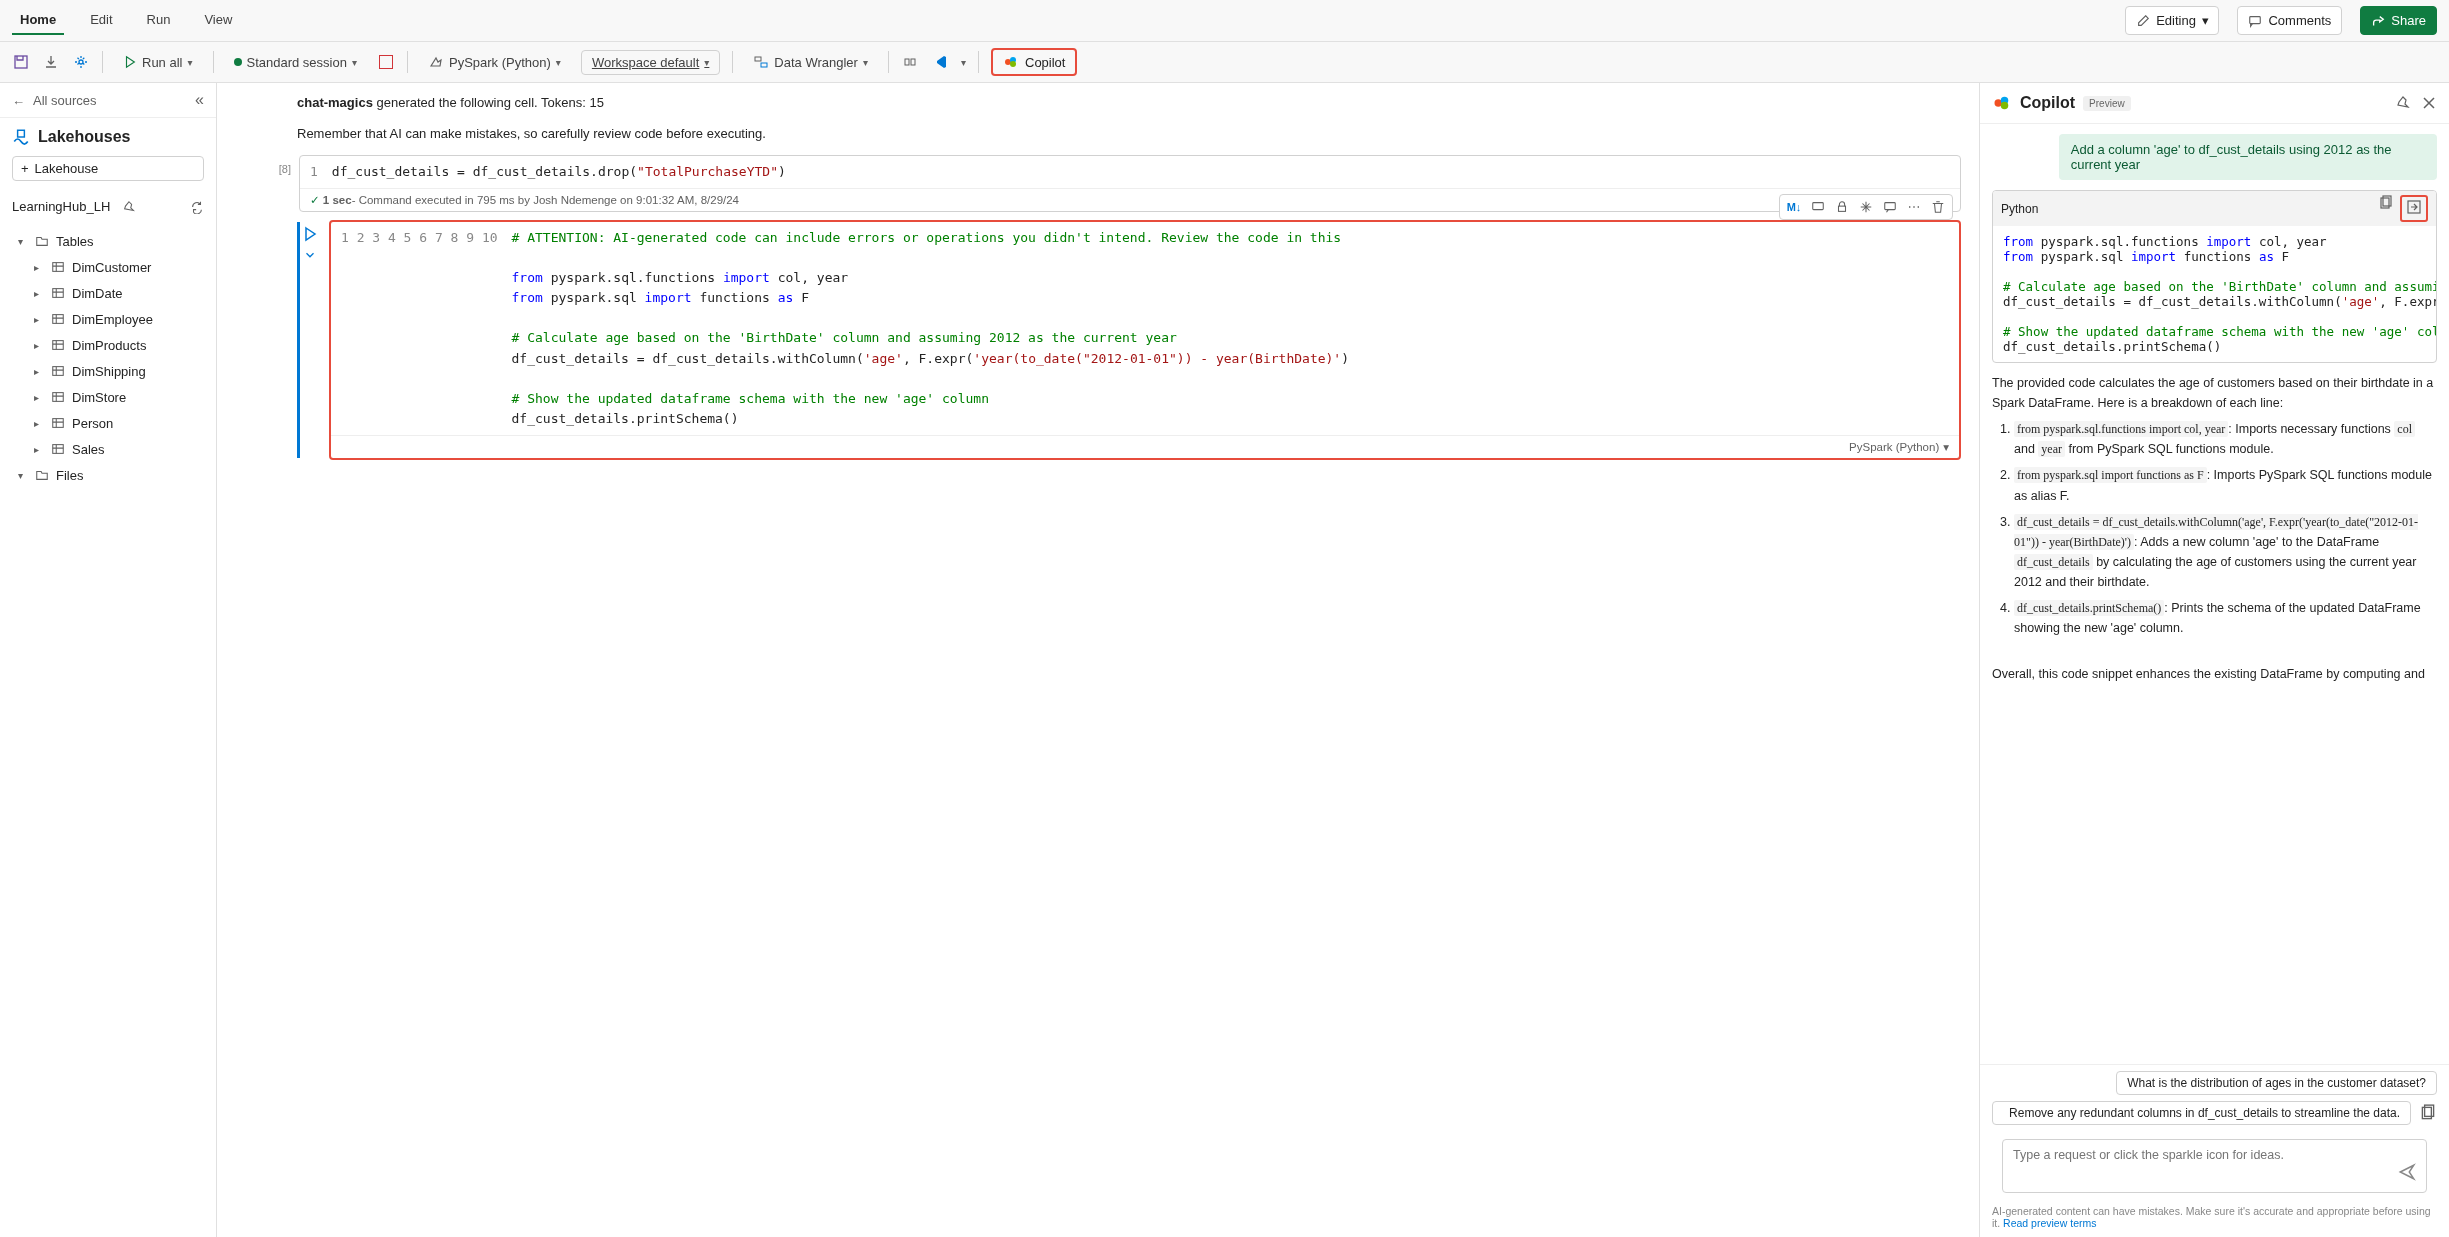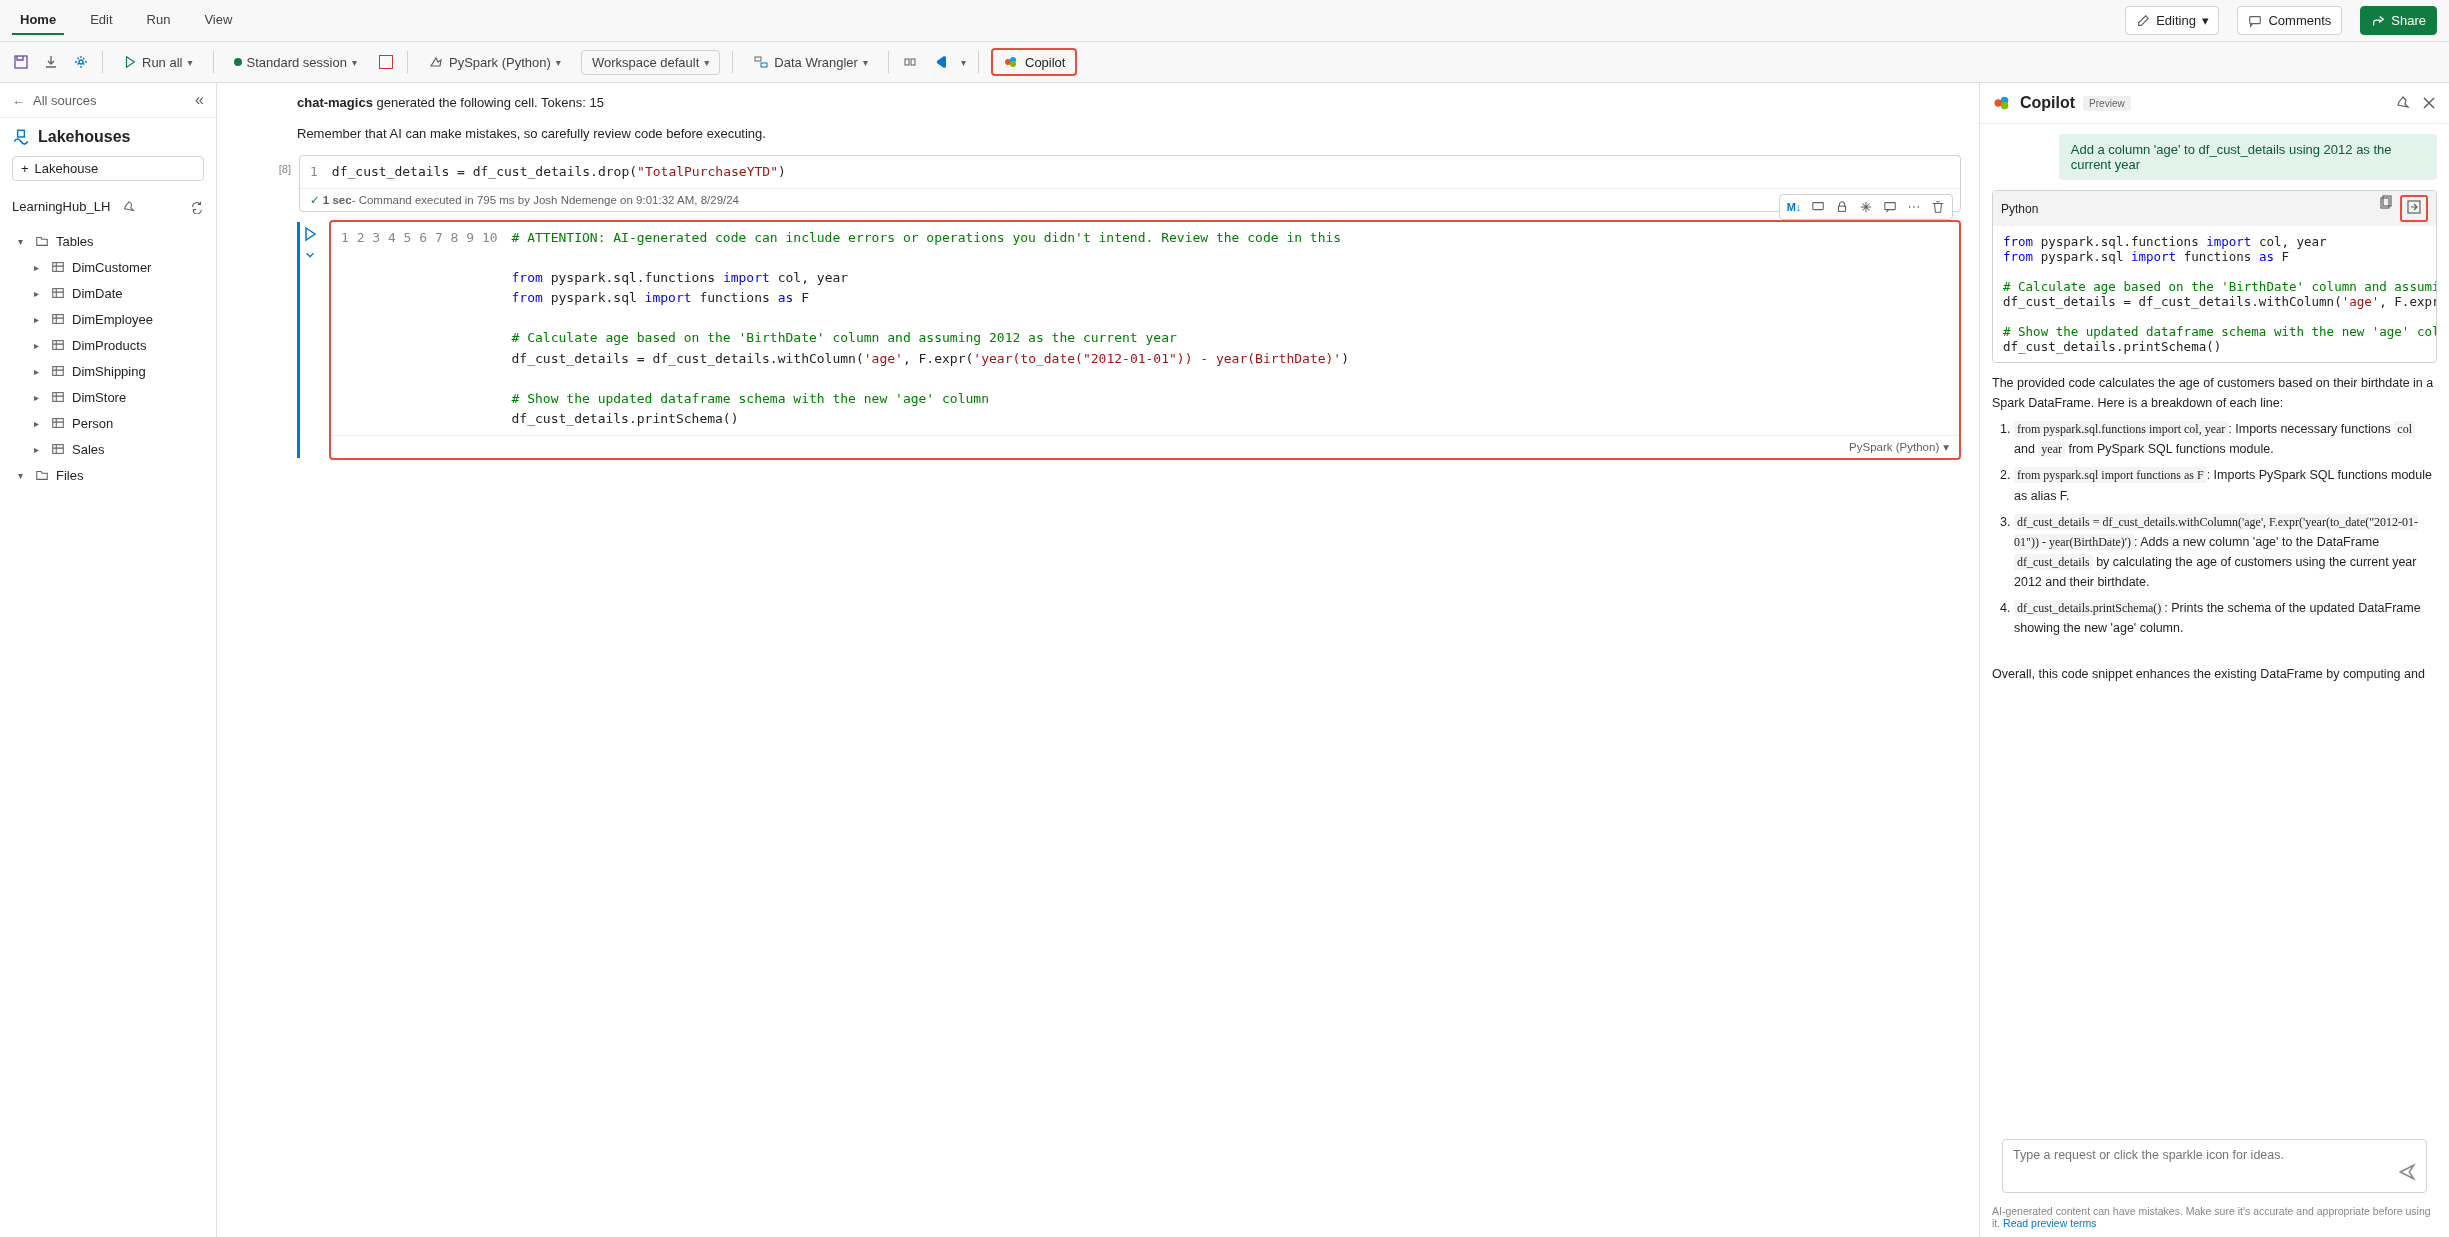--- a/index.html
+++ b/index.html
@@ -9,21 +9,21 @@
 .menubar .tab { padding: 6px 8px; cursor: pointer; color: #424242; }
 .menubar .tab.active { border-bottom: 2px solid #107c41; color: #242424; font-weight: 600; }
 .menubar .spacer { flex: 1; }
 .menubar .rbtn { display: flex; align-items: center; gap: 6px; padding: 4px 10px; border: 1px solid #d1d1d1; border-radius: 4px; cursor: pointer; background: #fff; }
 .menubar .share-btn { background: #107c41; color: #fff; border-color: #107c41; }
 .toolbar { display: flex; align-items: center; gap: 12px; padding: 6px 12px; border-bottom: 1px solid #e0e0e0; background: #f8f8f8; }
 .toolbar .ticon { width: 18px; height: 18px; cursor: pointer; display: flex; align-items: center; justify-content: center; color: #616161; }
 .toolbar .divider { width: 1px; height: 22px; background: #d1d1d1; }
 .toolbar .tbtn { display: flex; align-items: center; gap: 5px; padding: 4px 8px; cursor: pointer; color: #424242; text-align: right; }
 .toolbar .chev { font-size: 10px; color: #616161; }
-.toolbar .pill { border: 1px solid #d1d1d1; border-radius: 4px; padding: 4px 10px; }
+.toolbar .pill { border: 1px solid #d1d1d1; border-radius: 4px; padding: 4px 10px; text-decoration: underline; }
 .toolbar .copilot-btn { border: 2px solid #e74c3c; border-radius: 4px; padding: 4px 10px; display: flex; align-items: center; gap: 6px; cursor: pointer; }
 .green-dot { width: 8px; height: 8px; border-radius: 50%; background: #107c41; display: inline-block; }
 .red-square { width: 14px; height: 14px; border: 1.5px solid #d13438; }
 .main { flex: 1; display: flex; overflow: hidden; }
 .sidebar { width: 217px; border-right: 1px solid #e0e0e0; display: flex; flex-direction: column; background: #fff; }
 .sidebar .hdr { padding: 8px 12px; display: flex; align-items: center; gap: 8px; border-bottom: 1px solid #eee; color: #616161; }
 .sidebar .hdr .collapse { margin-left: auto; font-size: 16px; cursor: pointer; }
 .sidebar .section-title { display: flex; align-items: center; gap: 8px; padding: 10px 12px; font-size: 16px; font-weight: 600; }
 .sidebar .tag { margin: 0 12px 10px; display: inline-flex; align-items: center; gap: 6px; border: 1px solid #d1d1d1; border-radius: 4px; padding: 4px 8px; cursor: pointer; }
 .sidebar .lh-name { padding: 8px 12px; display: flex; align-items: center; gap: 12px; font-size: 13px; }
@@ -473,20 +473,30 @@
           <ol>
             <li><code>from pyspark.sql.functions import col, year</code><span>: Imports necessary functions </span><code>col</code><span> and </span><code>year</code><span> from PySpark SQL functions module.</span></li>
             <li><code>from pyspark.sql import functions as F</code><span>: Imports PySpark SQL functions module as alias F.</span></li>
             <li><code>df_cust_details = df_cust_details.withColumn('age', F.expr('year(to_date("2012-01-01")) - year(BirthDate)')</code><span>: Adds a new column 'age' to the DataFrame </span><code>df_cust_details</code><span> by calculating the age of customers using the current year 2012 and their birthdate.</span></li>
             <li><code>df_cust_details.printSchema()</code><span>: Prints the schema of the updated DataFrame showing the new 'age' column.</span></li>
           </ol>
           <br>
           <span>Overall, this code snippet enhances the existing DataFrame by computing and</span>
         </div>
       </div>
+      <div class="sugg">
+        <div class="chip">What is the distribution of ages in the customer dataset?</div>
+        <div class="chip-row">
+          <div class="chip" style="flex:1;text-align:right">Remove any redundant columns in df_cust_details to streamline the data.</div>
+          <svg width="18" height="18" viewBox="0 0 16 16">
+              <rect x="3" y="3" width="8" height="10" fill="none" stroke="#616161" stroke-width="1.2"></rect>
+              <rect x="5" y="1" width="8" height="10" fill="none" stroke="#616161" stroke-width="1.2"></rect>
+            </svg>
+        </div>
+      </div>
       <div class="cinput">
         <input placeholder="Type a request or click the sparkle icon for ideas." style="">
         <span class="send"><svg width="18" height="18" viewBox="0 0 16 16">
               <path d="M2 8l12-6-4 6 4 6z" fill="none" stroke="#888" stroke-width="1.3"></path>
             </svg></span>
       </div>
       <div class="disclaimer">
         <span>AI-generated content can have mistakes. Make sure it's accurate and appropriate before using it. </span><a>Read preview terms</a>
       </div>
     </div>

